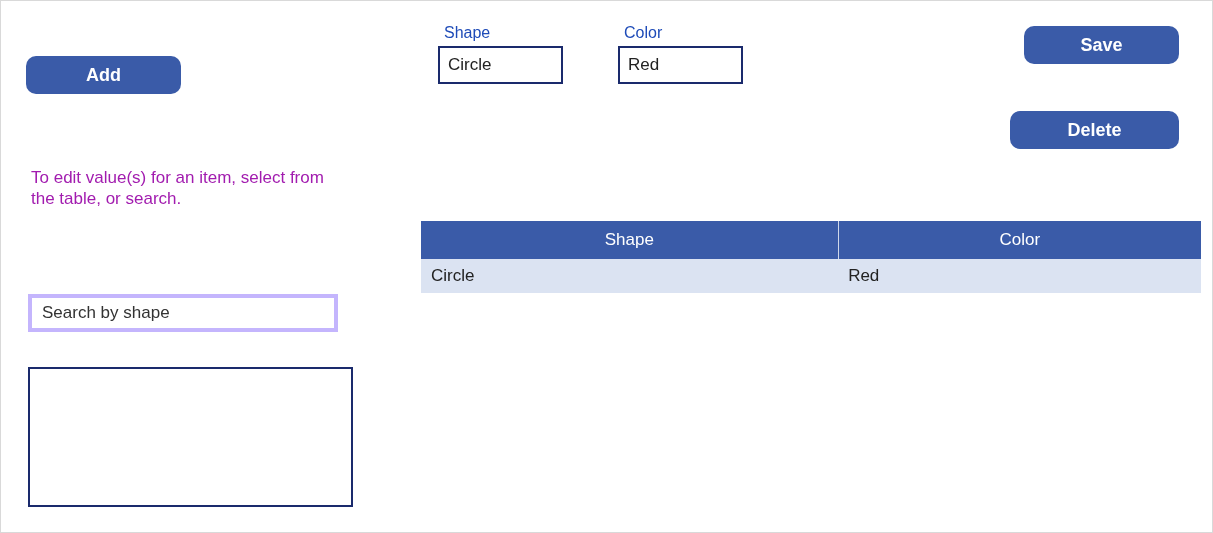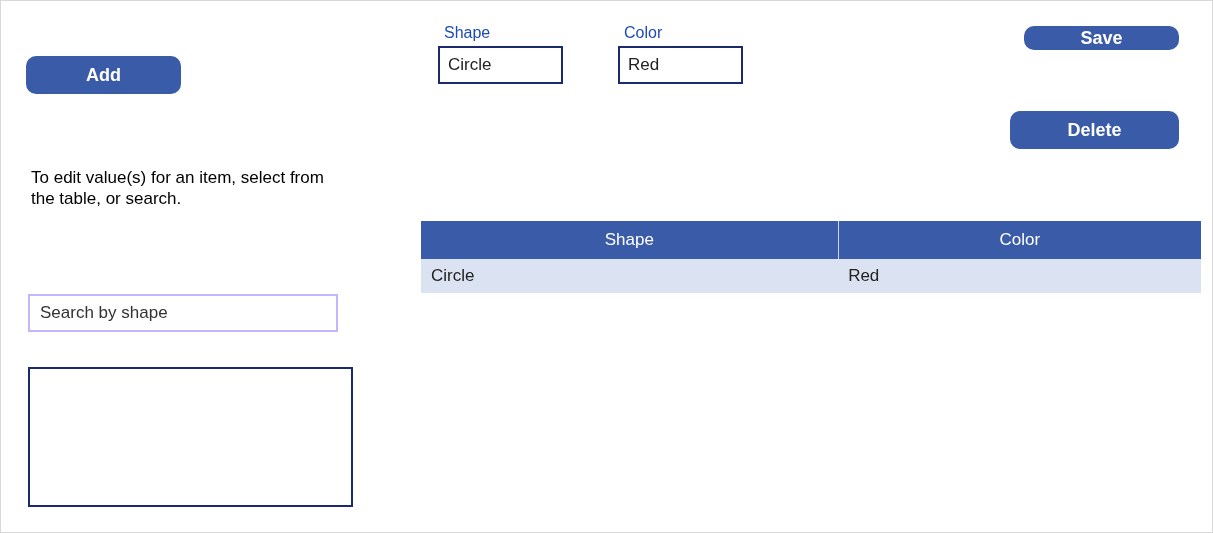--- a/index.html
+++ b/index.html
@@ -36,21 +36,21 @@
     top: 55px;
     width: 155px;
     height: 38px;
     text-align: right;
   }
   .btn-save {
     position: absolute;
     right: 33px;
     top: 25px;
     width: 155px;
-    height: 24px;
+    height: 38px;
   }
   .btn-delete {
     position: absolute;
     right: 33px;
     top: 110px;
     width: 169px;
     height: 38px;
   }
   .field-group {
     position: absolute;
@@ -73,30 +73,30 @@
     font-size: 17px;
     color: #222;
     outline: none;
   }
   .help-text {
     position: absolute;
     left: 30px;
     top: 166px;
     width: 300px;
     font-size: 17px;
-    color: #000000;
+    color: #a21caf;
     line-height: 1.25;
   }
   .search-input {
     position: absolute;
     left: 27px;
     top: 293px;
     width: 310px;
     height: 38px;
-    border: 2px solid #c4b5fd;
+    border: 4px solid #c4b5fd;
     font-size: 17px;
     padding: 0 10px;
     outline: none;
   }
   .search-input::placeholder { color: #333; opacity: 1; }
   .results-box {
     position: absolute;
     left: 27px;
     top: 366px;
     width: 325px;

